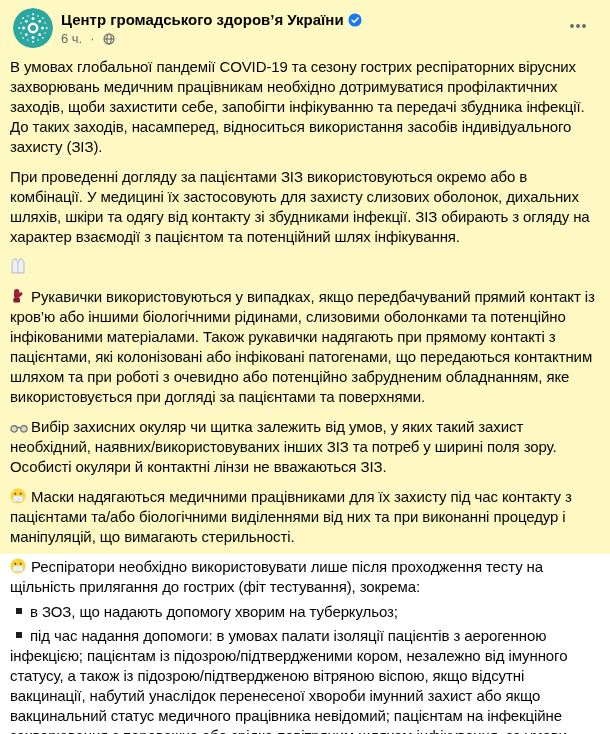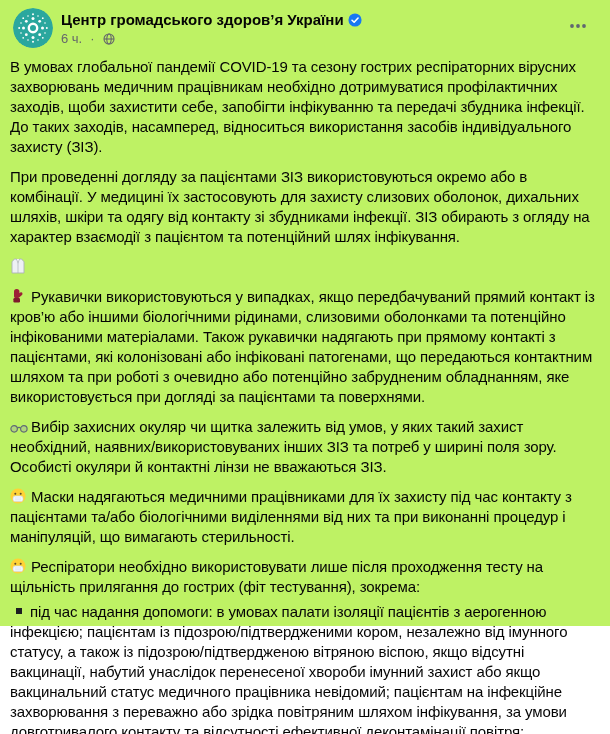--- a/index.html
+++ b/index.html
@@ -1,21 +1,21 @@
 <!DOCTYPE html>
 <html lang="uk"><head>
 <meta charset="utf-8">
 <style>
   html,body{margin:0;padding:0;}
   body{
     width:610px;height:734px;overflow:hidden;background:#ffffff;
     font-family:"Liberation Sans","DejaVu Sans",sans-serif;
     color:#050505;
   }
-  .post-card{width:610px;height:626px;background:#bef264;position:relative;}
+  .post-card{width:610px;height:554px;background:#fef9c3;position:relative;}
   
   .header{display:flex;align-items:flex-start;padding:8px 16px 0 13px;position:relative;}
   .avatar{width:40px;height:40px;border-radius:50%;flex:0 0 40px;cursor:pointer;}
   .header-text{margin-left:8px;padding-top:2px;}
   .name-row{display:flex;align-items:center;gap:4px;}
   .page-name{font-size:15px;font-weight:700;color:#050505;line-height:19px;cursor:pointer;}
   .badge{width:14px;height:14px;display:inline-block;}
   .meta-row{display:flex;align-items:center;gap:8px;font-size:13px;color:#65676b;line-height:17px;margin-top:1px;}
   .meta-row .dot{color:#65676b;}
   .globe{width:12px;height:12px;display:inline-block;margin-top:1px;}
@@ -149,17 +149,18 @@
           <circle cx="8" cy="8" r="7.6" fill="#ffd335"></circle>
           <circle cx="5.3" cy="5.8" r="1" fill="#5a4a2f"></circle>
           <circle cx="10.7" cy="5.8" r="1" fill="#5a4a2f"></circle>
           <rect x="3" y="8" width="10" height="5.6" rx="2.2" fill="#f4f9ff" stroke="#c8d6e5" stroke-width="0.6"></rect>
           <line x1="5" y1="10" x2="11" y2="10" stroke="#d7e3f0" stroke-width="0.8"></line>
           <line x1="5" y1="11.8" x2="11" y2="11.8" stroke="#d7e3f0" stroke-width="0.8"></line>
         </svg>
       </span><span>Респіратори необхідно використовувати лише після проходження тесту на щільність прилягання до гострих (фіт тестування), зокрема:</span>
     </p>
 
+    <p class="bullet"><span class="sq"></span><span>в ЗОЗ, що надають допомогу хворим на туберкульоз;</span></p>
 
     <p class="bullet"><span class="sq"></span><span>під час надання допомоги: в умовах палати ізоляції пацієнтів з аерогенною інфекцією; пацієнтам із підозрою/підтвердженими кором, незалежно від імунного статусу, а також із підозрою/підтвердженою вітряною віспою, якщо відсутні вакцинації, набутий унаслідок перенесеної хвороби імунний захист або якщо вакцинальний статус медичного працівника невідомий; пацієнтам на інфекційне захворювання з переважно або зрідка повітряним шляхом інфікування, за умови довготривалого контакту та відсутності ефективної деконтамінації повітря;</span></p>
 
   </div>
 </div>
 
 </body></html>

